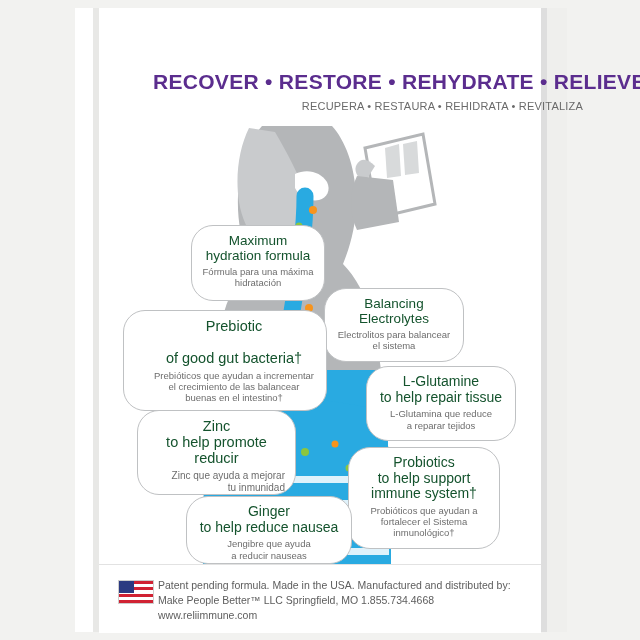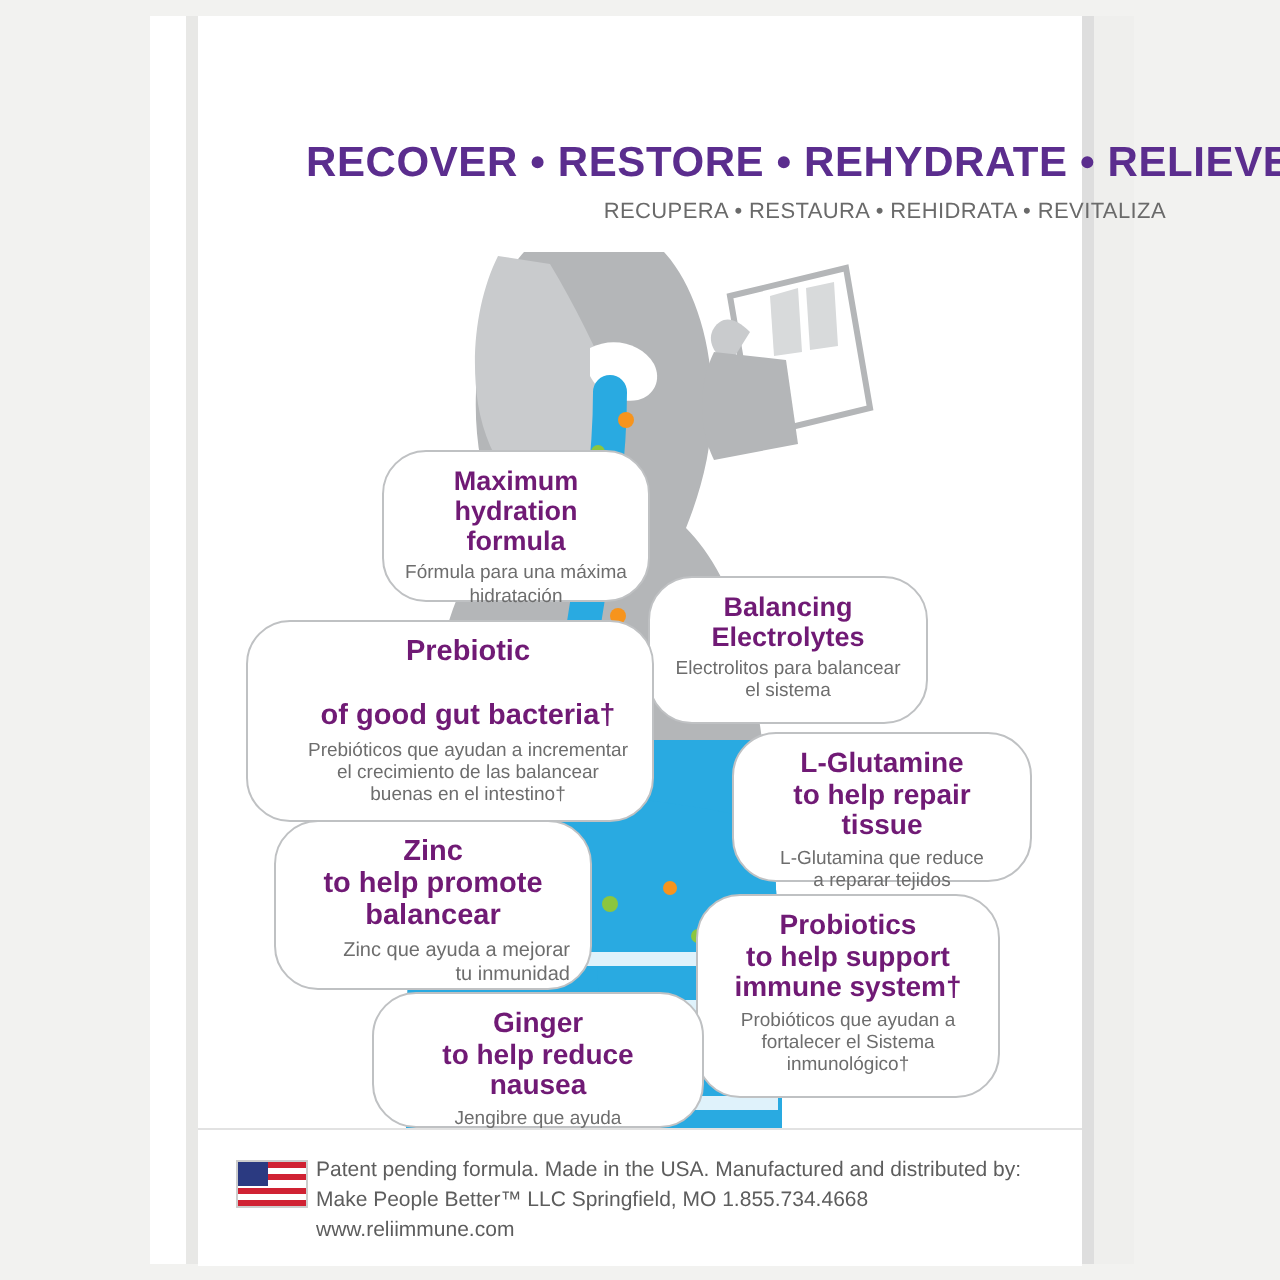--- a/index.html
+++ b/index.html
@@ -109,22 +109,22 @@
   .bubble {
     position: absolute;
     background: #ffffff;
     border: 1.5px solid #bfc1c3;
     border-radius: 22px;
     box-sizing: border-box;
     text-align: center;
     padding: 7px 10px 9px 10px;
   }
   .bubble .title {
-    color: #701a75;
-    font-weight: bold;
+    color: #14532d;
+    font-weight: normal;
     line-height: 1.12;
   }
   .bubble .sub {
     color: #6d6d6d;
     line-height: 1.18;
     margin-top: 3px;
   }
 
   
   .footer-band {
@@ -297,21 +297,21 @@
     <div class="sub" style="font-size:9.5px;">
       <span>L-Glutamina que reduce</span><br>
       <span>a reparar tejidos</span>
     </div>
   </div>
 
   <div class="bubble" style="left:137px; top:410px; width:159px; height:85px;">
     <div class="title" style="font-size:14.5px;">
       <span>Zinc</span><br>
       <span>to help promote</span><br>
-      <span>balancear</span>
+      <span>reducir</span>
     </div>
     <div class="sub" style="font-size:10px;text-align:right;">
       <span>Zinc que ayuda a mejorar</span><br>
       <span>tu inmunidad</span>
     </div>
   </div>
 
   <div class="bubble" style="left:348px; top:447px; width:152px; height:102px;">
     <div class="title" style="font-size:14px;">
       <span>Probiotics</span><br>

